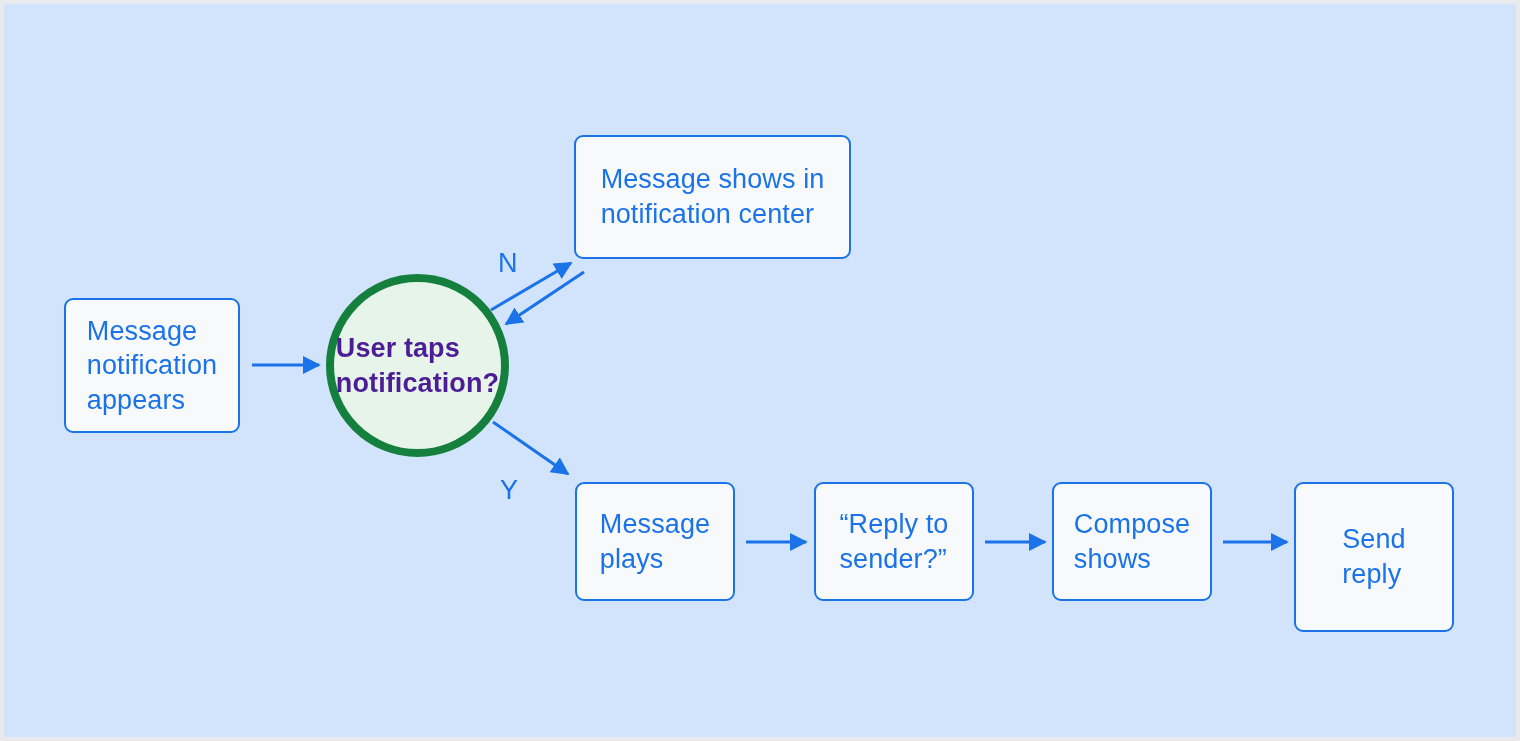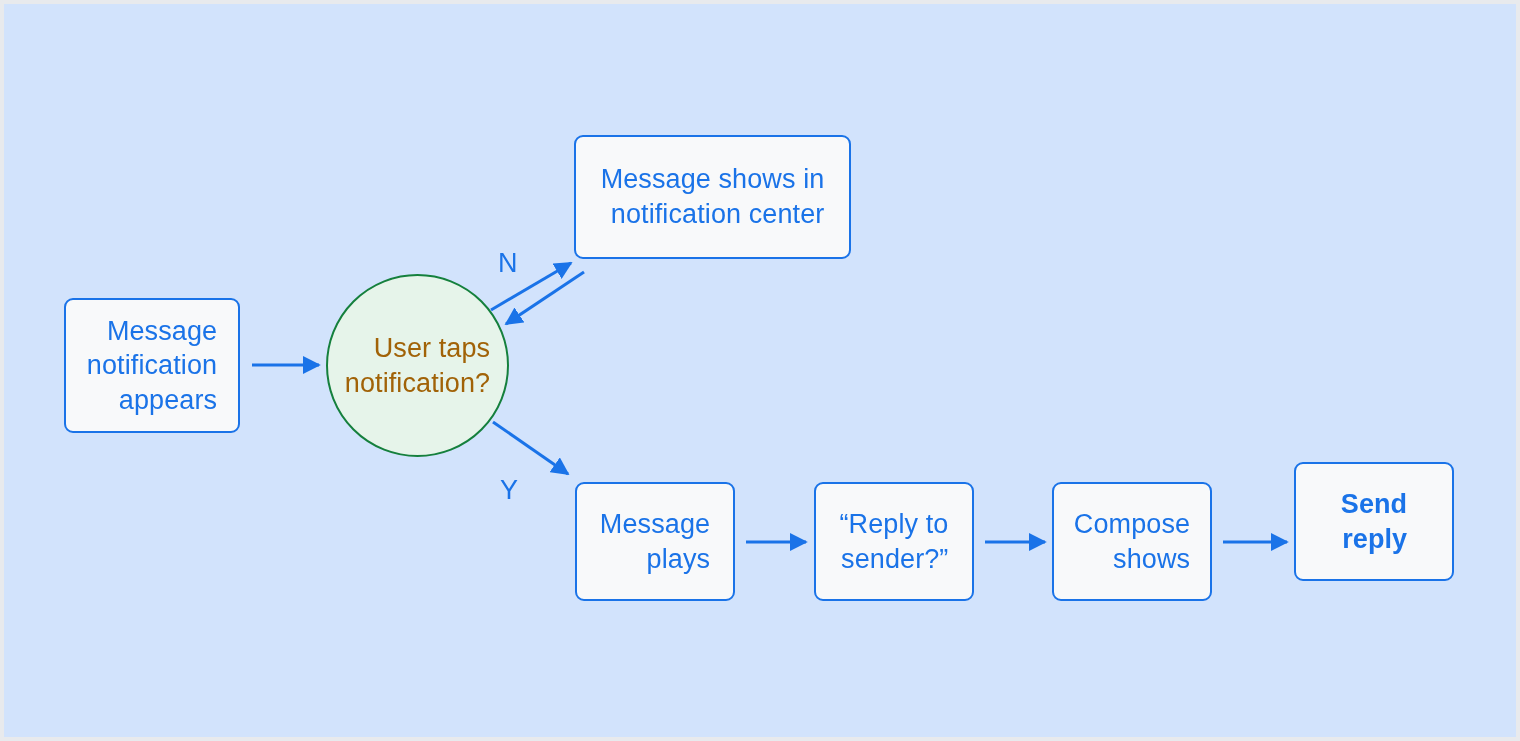--- a/index.html
+++ b/index.html
@@ -25,35 +25,36 @@
     width: 1520px;
     height: 741px;
     pointer-events: none;
   }
   .node {
     position: absolute;
     box-sizing: border-box;
     display: flex;
     align-items: center;
     justify-content: center;
-    text-align: right;
+    text-align: left;
     background: #f8f9fa;
     border: 2px solid #1a73e8;
     border-radius: 9px;
     color: #1a73e8;
     font-size: 27px;
     line-height: 1.28;
     letter-spacing: 0.1px;
     white-space: pre-line;
   }
   .node.decision {
     border-radius: 50%;
     background: #e6f4ea;
-    border: 2px solid #15803d;
-    color: #a16207;
+    border: 8px solid #15803d;
+    color: #4c1d95;
+    font-weight: bold;
   }
   .edge-label {
     position: absolute;
     color: #1a73e8;
     font-size: 27px;
     line-height: 1;
     font-family: "Liberation Sans", "DejaVu Sans", sans-serif;
   }
 </style>
 </head>
@@ -95,20 +96,20 @@
 
   <div class="node" style="left:571px; top:478px; width:160px; height:119px;">Message
 plays</div>
 
   <div class="node" style="left:810px; top:478px; width:160px; height:119px;">“Reply to
 sender?”</div>
 
   <div class="node" style="left:1048px; top:478px; width:160px; height:119px;">Compose
 shows</div>
 
-  <div class="node" style="left:1290px; top:458px; width:160px; height:119px;font-weight:bold;">Send
+  <div class="node" style="left:1290px; top:478px; width:160px; height:150px;">Send
 reply</div>
 
   <div class="edge-label" style="left:494px; top:246px;">N</div>
 
   <div class="edge-label" style="left:496px; top:473px;">Y</div>
 
 </div>
 
 </body></html>

